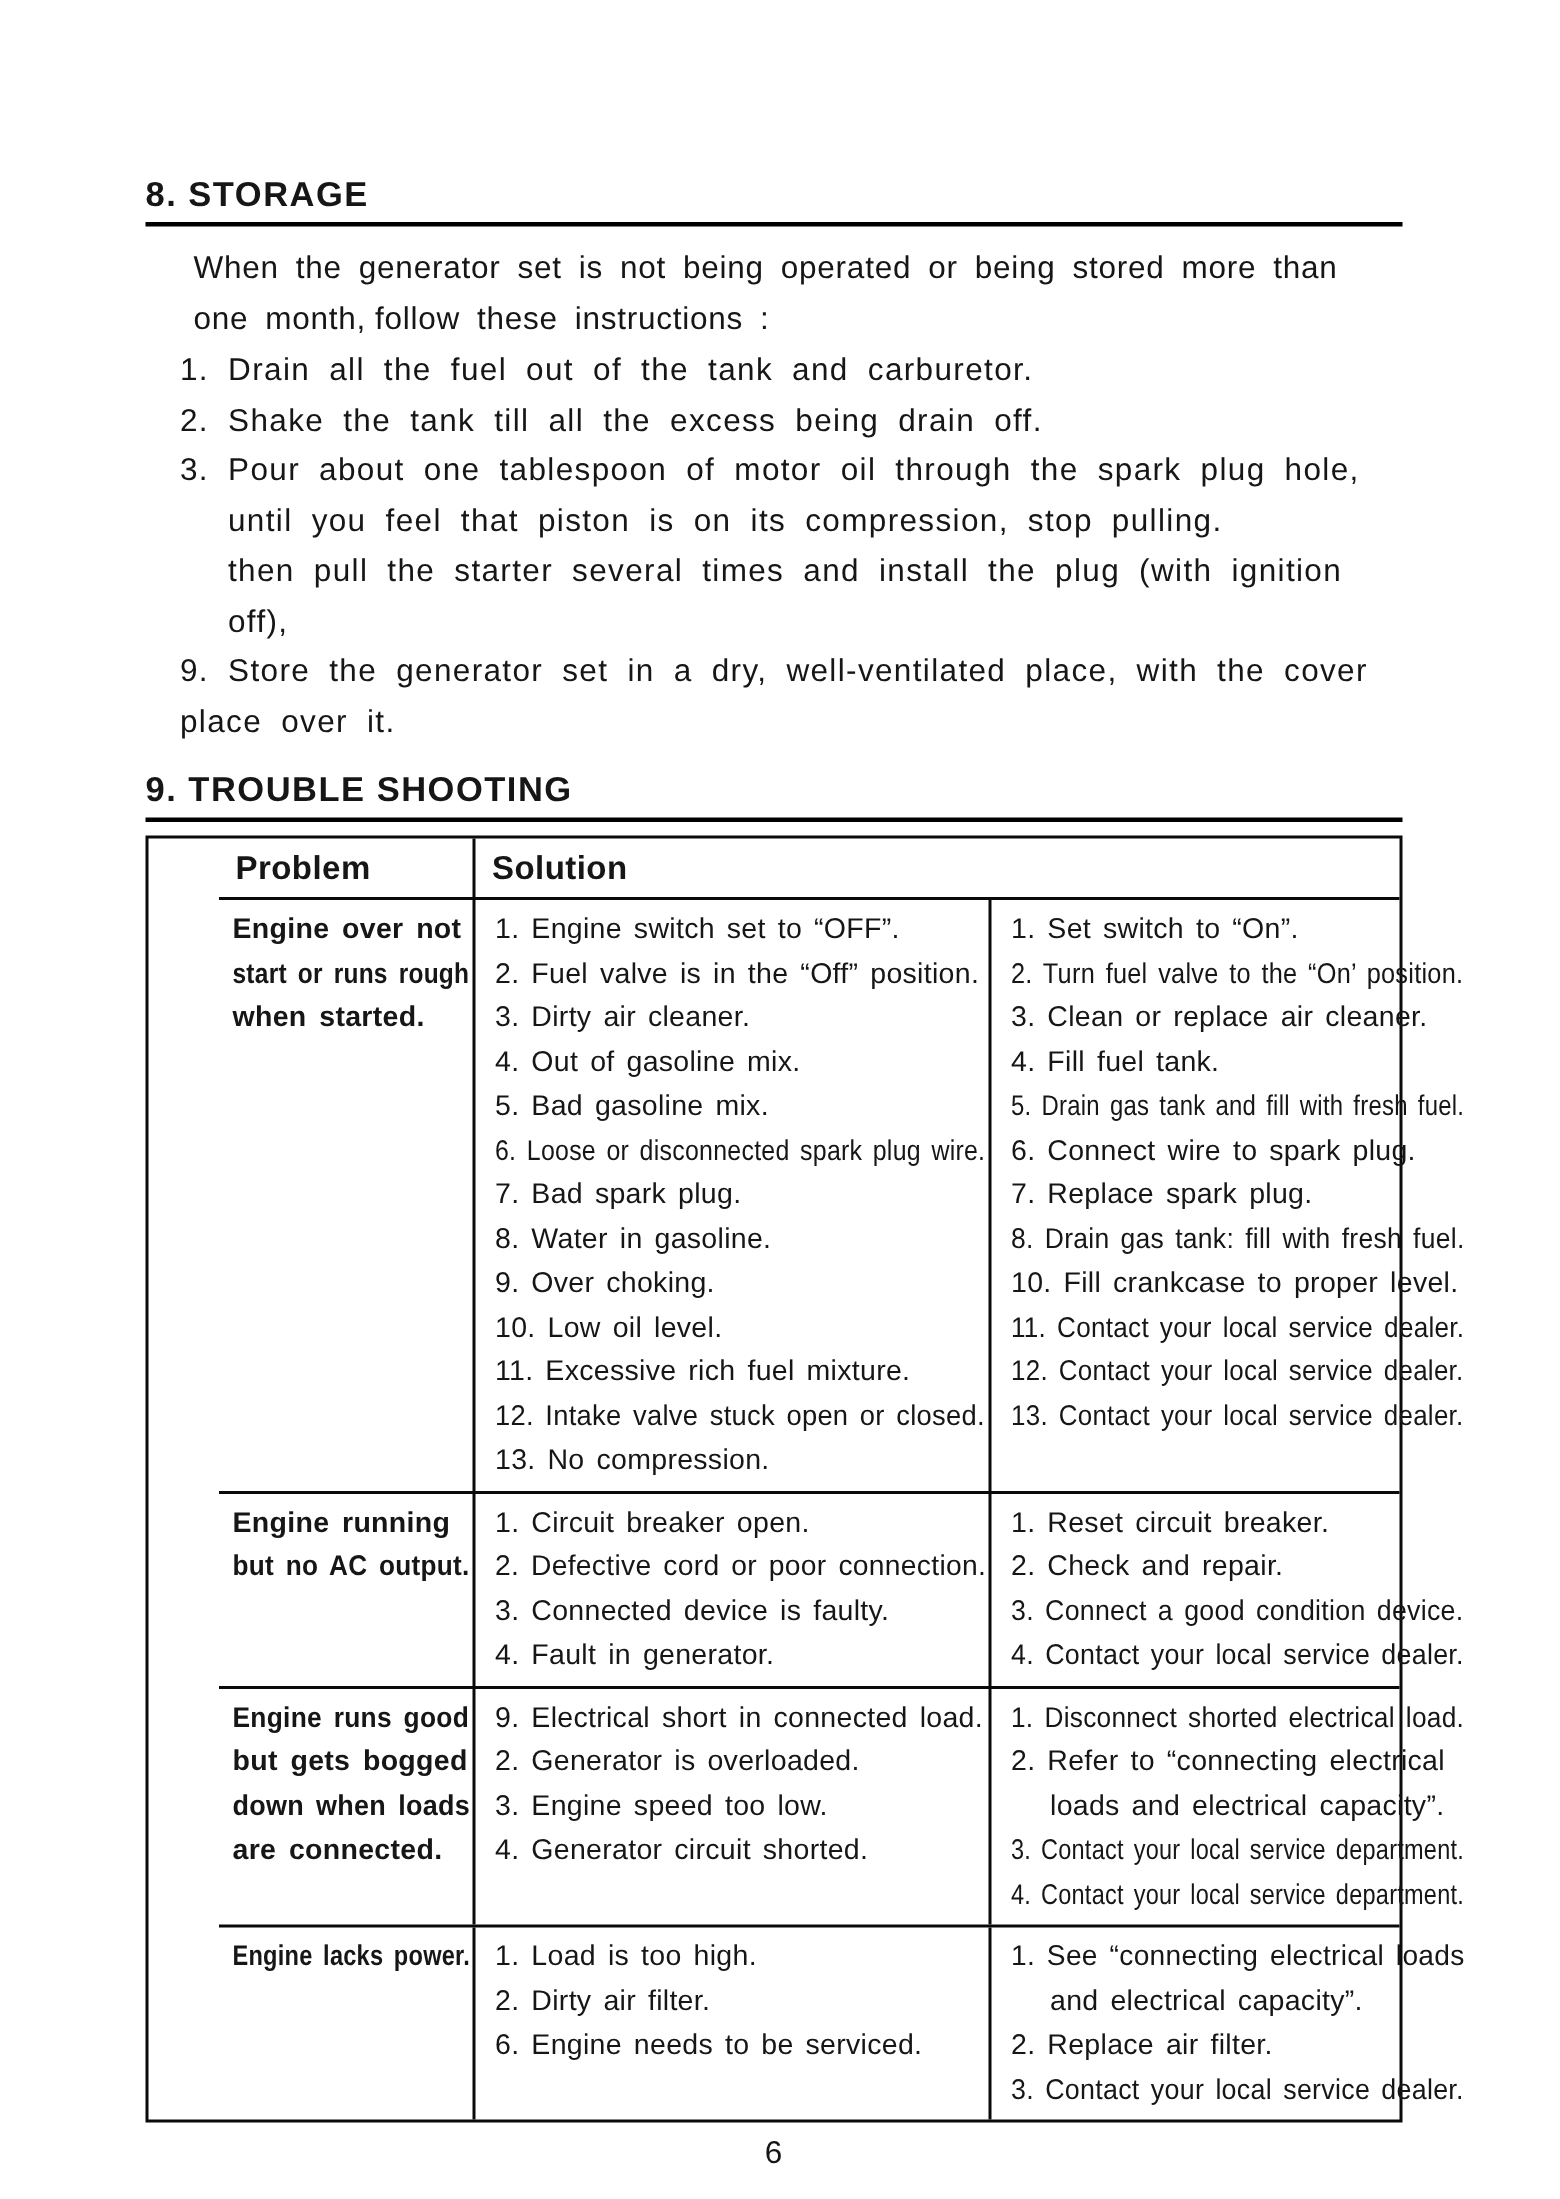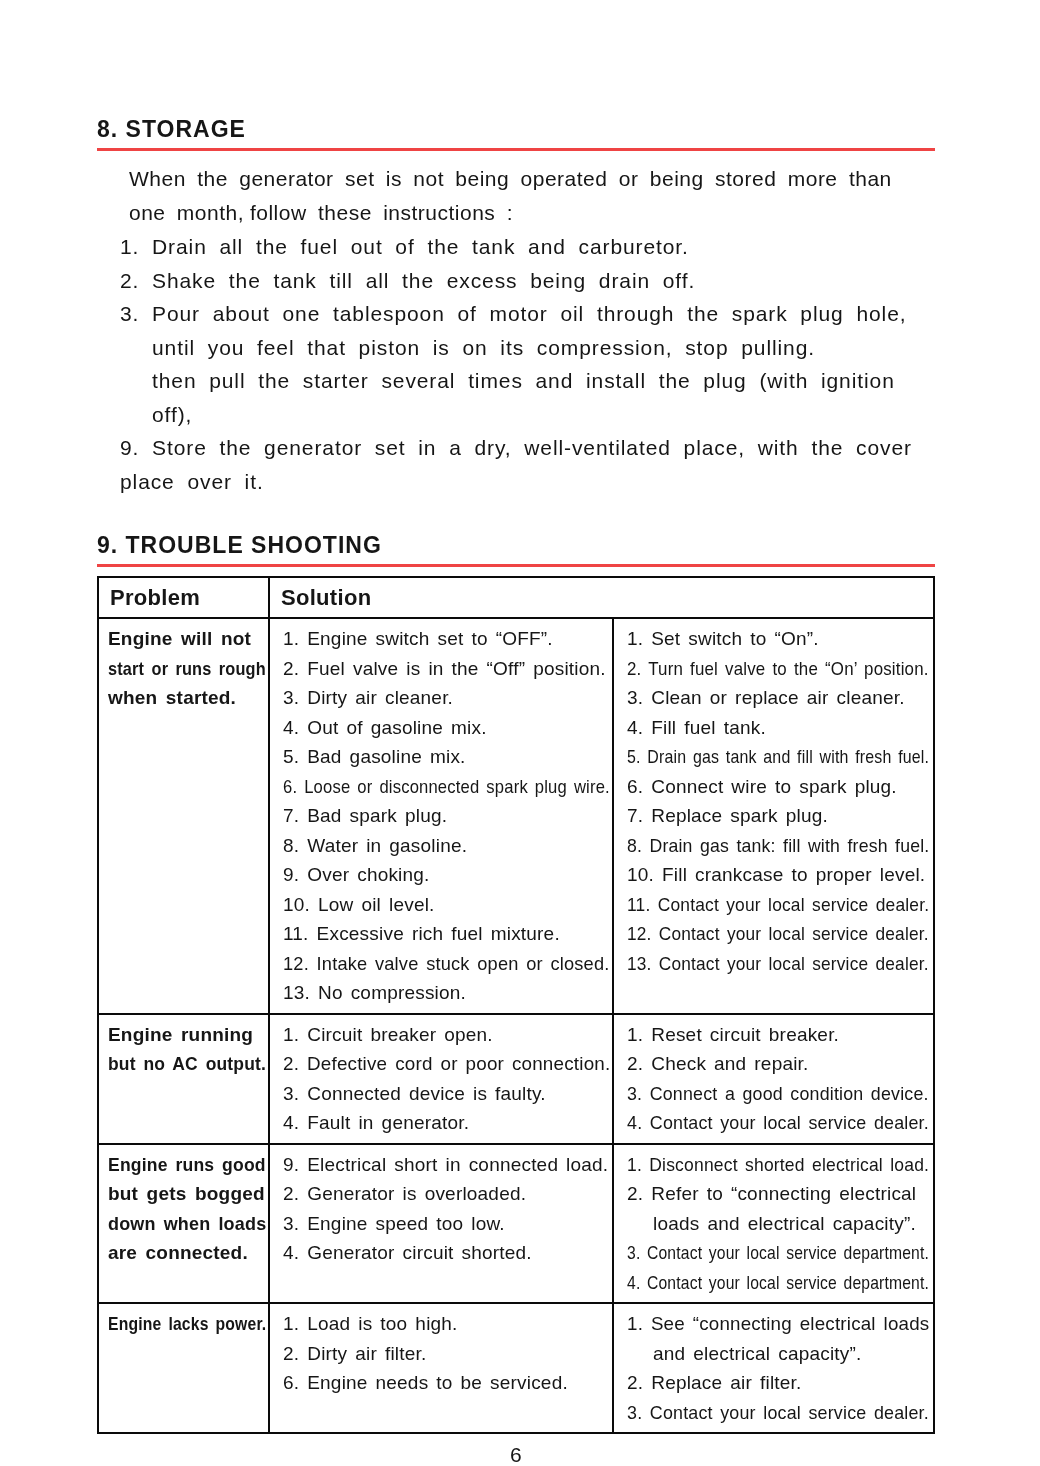--- a/index.html
+++ b/index.html
@@ -6,34 +6,34 @@
   html,body { width:1040px; height:1466px; background:#ffffff; overflow:hidden; }
   body {
     font-family:"Liberation Sans", sans-serif;
     color:#161616;
     -webkit-font-smoothing:antialiased;
   }
   .content { width:838px; margin:116px 0 0 97px; }
 
   .sec-heading {
     font-size:23px; font-weight:bold; letter-spacing:1px;
-    padding-bottom:5px; border-bottom:3px solid #ef4444;
+    padding-bottom:5px; border-bottom:3px solid #000000;
   }
   .para { margin-top:11px; font-size:21px; line-height:33.5px;margin-left:32px; }
   .para-line { word-spacing:5px; letter-spacing:0.5px; }
 
   .stor-list { margin-top:1px; }
   .stor-line {
     font-size:21px; line-height:33.5px; padding-left:23px;
     word-spacing:6px; letter-spacing:0.9px;
   }
   .stor-line.cont { padding-left:55px; }
 
-  .sec2 { margin-top:34px; }
-  .ts-table { margin-top:9px; border:2px solid #0a0a0a; }
+  .sec2 { margin-top:15px; }
+  .ts-table { margin-top:9px; border:2px solid #0a0a0a;padding-left:47px; }
   .t-row { display:grid; grid-template-columns:171px 344px 317px; }
   .t-row + .t-row { border-top:2px solid #0a0a0a; }
   .t-cell { border-right:2px solid #0a0a0a; padding:5px 2px 5px 13px; overflow:hidden; }
   .t-cell:last-child { border-right:none; }
   .t-head .t-cell { padding:5px 2px 4px 11px; }
   .head-label { font-size:22px; font-weight:bold; letter-spacing:0.3px; line-height:30px; }
 
   .cell-line {
     display:block; white-space:nowrap;
     font-size:19px; line-height:29.5px;
@@ -72,21 +72,21 @@
     <div class="t-row t-head">
       <div class="t-cell">
         <span class="head-label">Problem</span>
       </div>
       <div class="t-cell">
         <span class="head-label">Solution</span>
       </div>
     </div>
   <div class="t-row">
         <div class="t-cell problem-cell">
-          <span class="cell-line fitline">Engine will not</span>
+          <span class="cell-line fitline">Engine over not</span>
           <span class="cell-line fitline" style="transform: scaleX(0.858696); transform-origin: left center;">start or runs rough</span>
           <span class="cell-line fitline">when started.</span>
         </div>
         <div class="t-cell list-cell">
           <span class="cell-line fitline">1. Engine switch set to “OFF”.</span>
           <span class="cell-line fitline">2. Fuel valve is in the “Off” position.</span>
           <span class="cell-line fitline">3. Dirty air cleaner.</span>
           <span class="cell-line fitline">4. Out of gasoline mix.</span>
           <span class="cell-line fitline">5. Bad gasoline mix.</span>
           <span class="cell-line fitline" style="transform: scaleX(0.874332); transform-origin: left center;">6. Loose or disconnected spark plug wire.</span>

